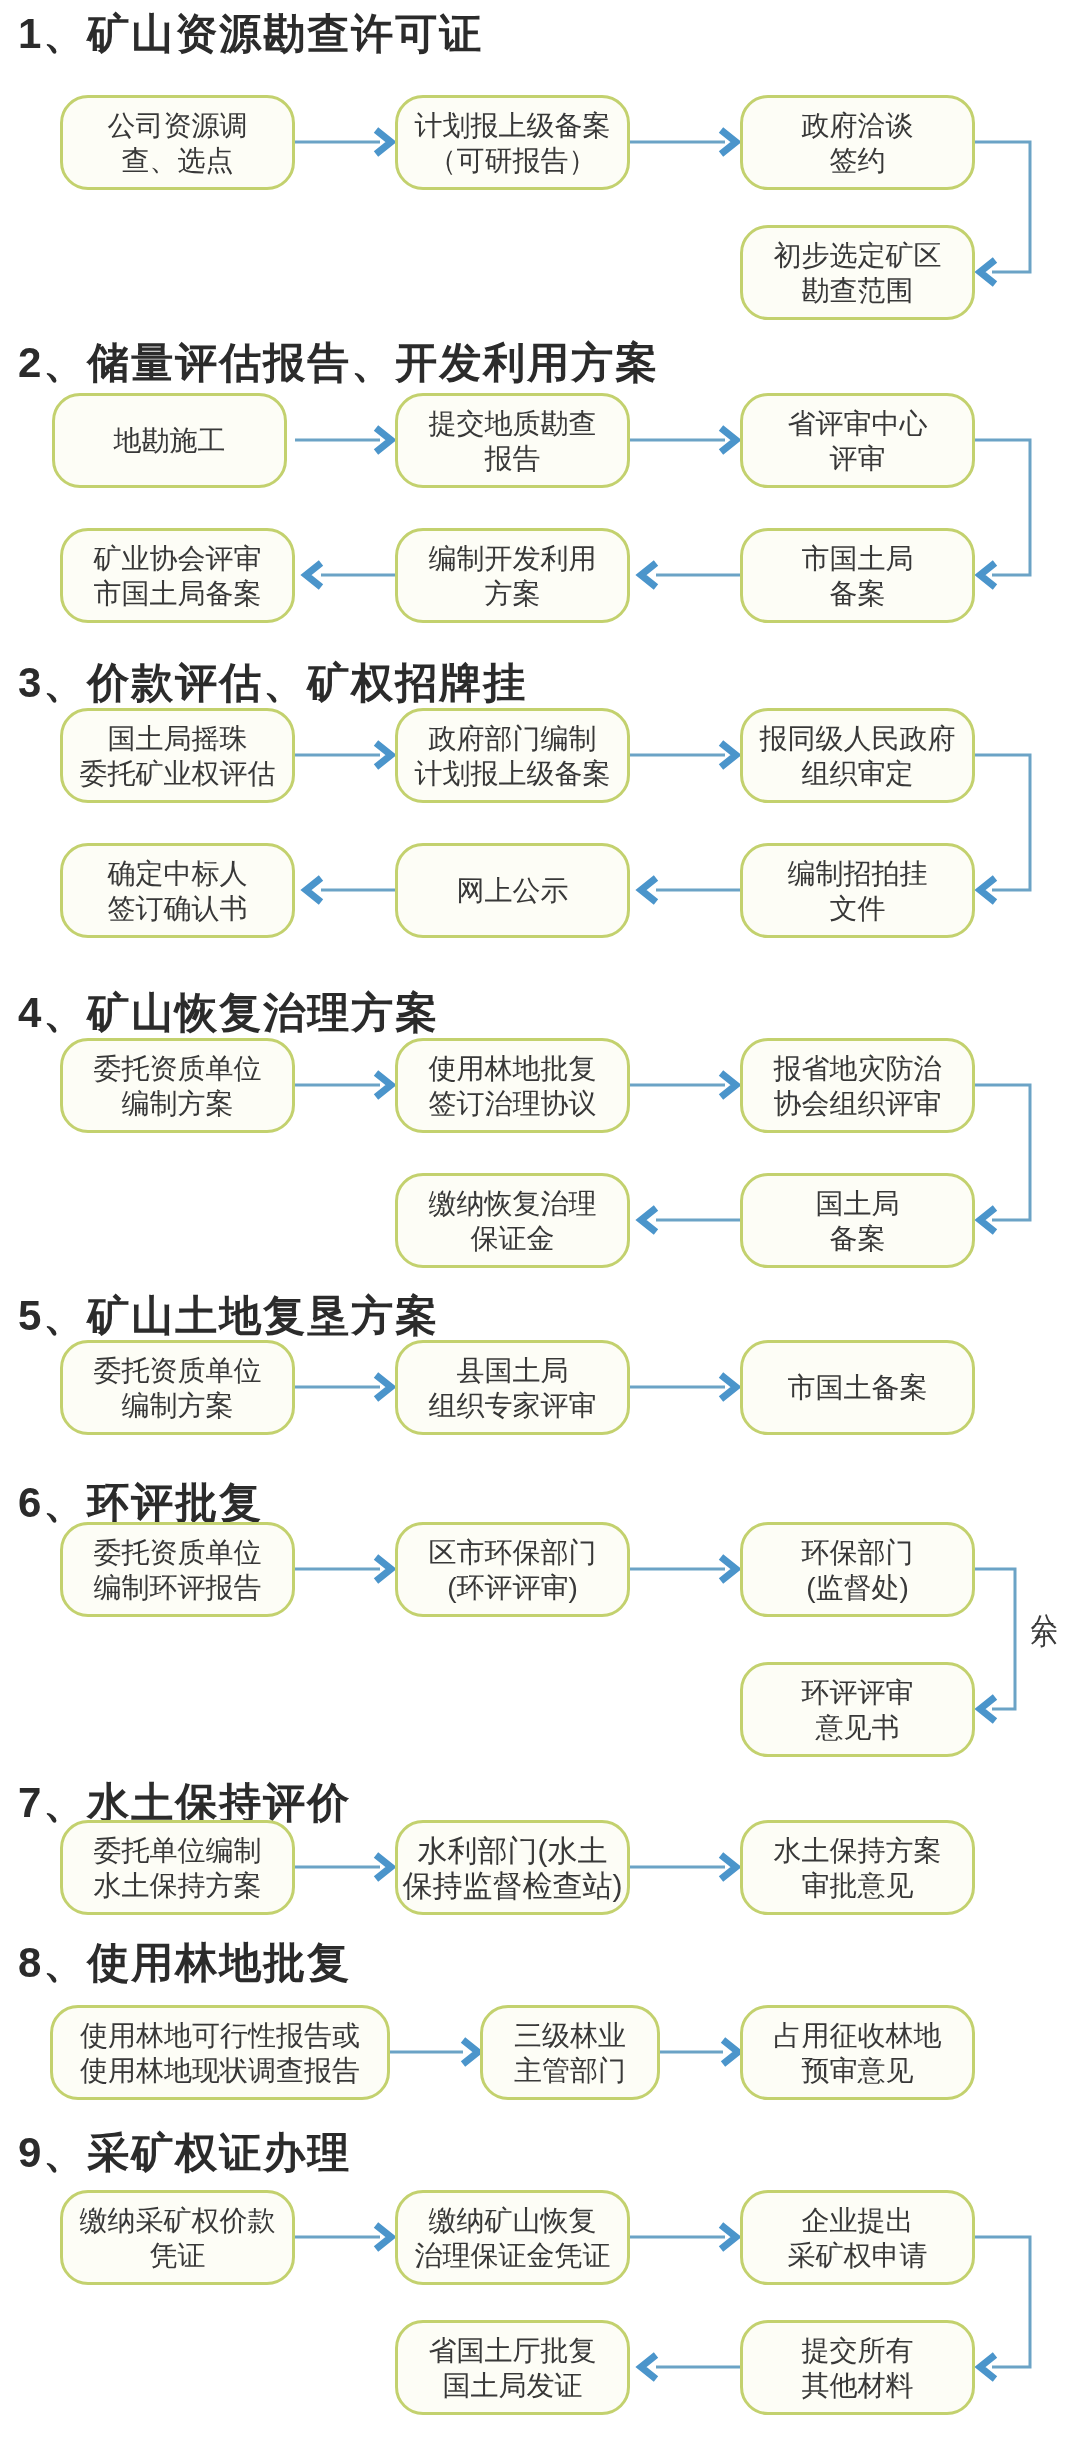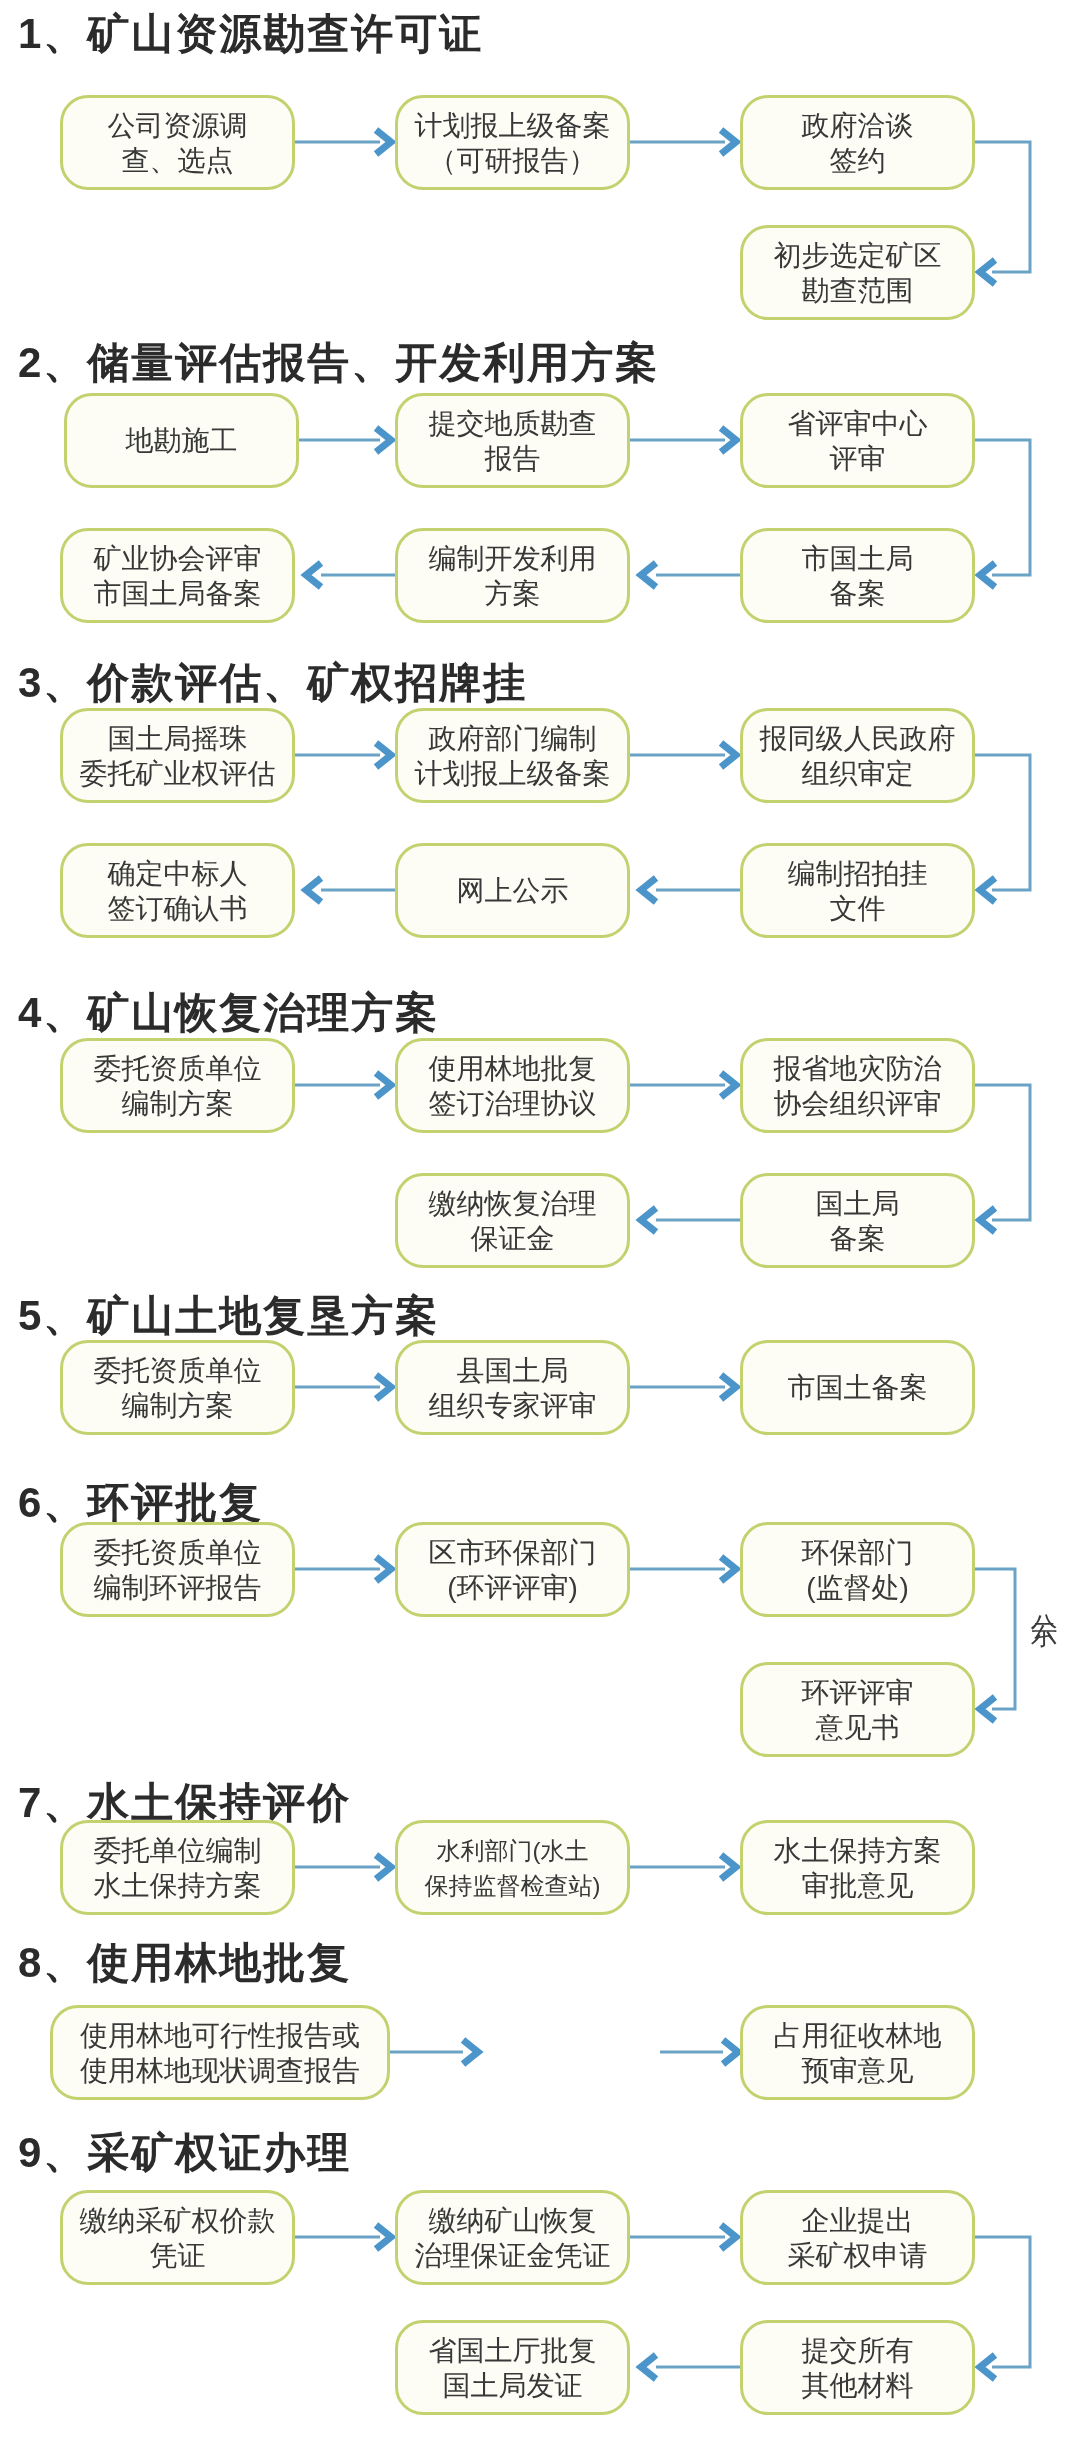--- a/index.html
+++ b/index.html
@@ -33,21 +33,21 @@
     flex-direction: column;
     align-items: center;
     justify-content: center;
     color: #383838;
     font-size: 28px;
     line-height: 35px;
     font-weight: 500;
     text-align: center;
   }
   .fbox span { white-space: nowrap; }
-  .fbox.tight { font-size: 24px; justify-content: center; }
+  .fbox.tight { font-size: 30px; justify-content: center; }
   svg.conn { position: absolute; left: 0; top: 0; pointer-events: none; }
   .vlabel {
     position: absolute;
     writing-mode: vertical-rl;
     font-size: 27px;
     color: #3a3a3a;
     letter-spacing: 10px;
     font-weight: 500;
   }
 </style>
@@ -91,21 +91,21 @@
       <polyline points="376,98 391,110 376,122" stroke="#4b95cb" stroke-width="7" fill="none"></polyline>
       <line x1="630" y1="110" x2="725" y2="110" stroke="#6ba3c6" stroke-width="3"></line>
       <polyline points="721,98 736,110 721,122" stroke="#4b95cb" stroke-width="7" fill="none"></polyline>
       <polyline points="975,110 1030,110 1030,245 992,245" stroke="#6ba3c6" stroke-width="3" fill="none"></polyline>
       <polyline points="995,233 980,245 995,257" stroke="#4b95cb" stroke-width="7" fill="none"></polyline>
       <line x1="740" y1="245" x2="656" y2="245" stroke="#6ba3c6" stroke-width="3"></line>
       <polyline points="656,233 641,245 656,257" stroke="#4b95cb" stroke-width="7" fill="none"></polyline>
       <line x1="395" y1="245" x2="321" y2="245" stroke="#6ba3c6" stroke-width="3"></line>
       <polyline points="321,233 306,245 321,257" stroke="#4b95cb" stroke-width="7" fill="none"></polyline>
     </svg>
-    <div class="fbox" style="left:64px;top:63px">
+    <div class="fbox" style="left:52px;top:63px">
       <span>地勘施工</span>
     </div>
     <div class="fbox" style="left:395px;top:63px">
       <span>提交地质勘查</span>
       <span>报告</span>
     </div>
     <div class="fbox" style="left:740px;top:63px">
       <span>省评审中心</span>
       <span>评审</span>
     </div>
@@ -273,20 +273,24 @@
     <svg class="conn" width="1080" height="175">
       <line x1="390" y1="117" x2="463" y2="117" stroke="#6ba3c6" stroke-width="3"></line>
       <polyline points="463,105 478,117 463,129" stroke="#4b95cb" stroke-width="7" fill="none"></polyline>
       <line x1="660" y1="117" x2="723" y2="117" stroke="#6ba3c6" stroke-width="3"></line>
       <polyline points="723,105 738,117 723,129" stroke="#4b95cb" stroke-width="7" fill="none"></polyline>
     </svg>
     <div class="fbox" style="left:50px;top:70px;width:340px">
       <span>使用林地可行性报告或</span>
       <span>使用林地现状调查报告</span>
     </div>
+    <div class="fbox" style="left:480px;top:70px;width:180px">
+      <span>三级林业</span>
+      <span>主管部门</span>
+    </div>
     <div class="fbox" style="left:740px;top:70px">
       <span>占用征收林地</span>
       <span>预审意见</span>
     </div>
   </div>
 
   <div class="section" style="height:337px">
     <div class="sec-title" style="top:15px">9、采矿权证办理</div>
     <svg class="conn" width="1080" height="337">
       <line x1="295" y1="127" x2="380" y2="127" stroke="#6ba3c6" stroke-width="3"></line>

